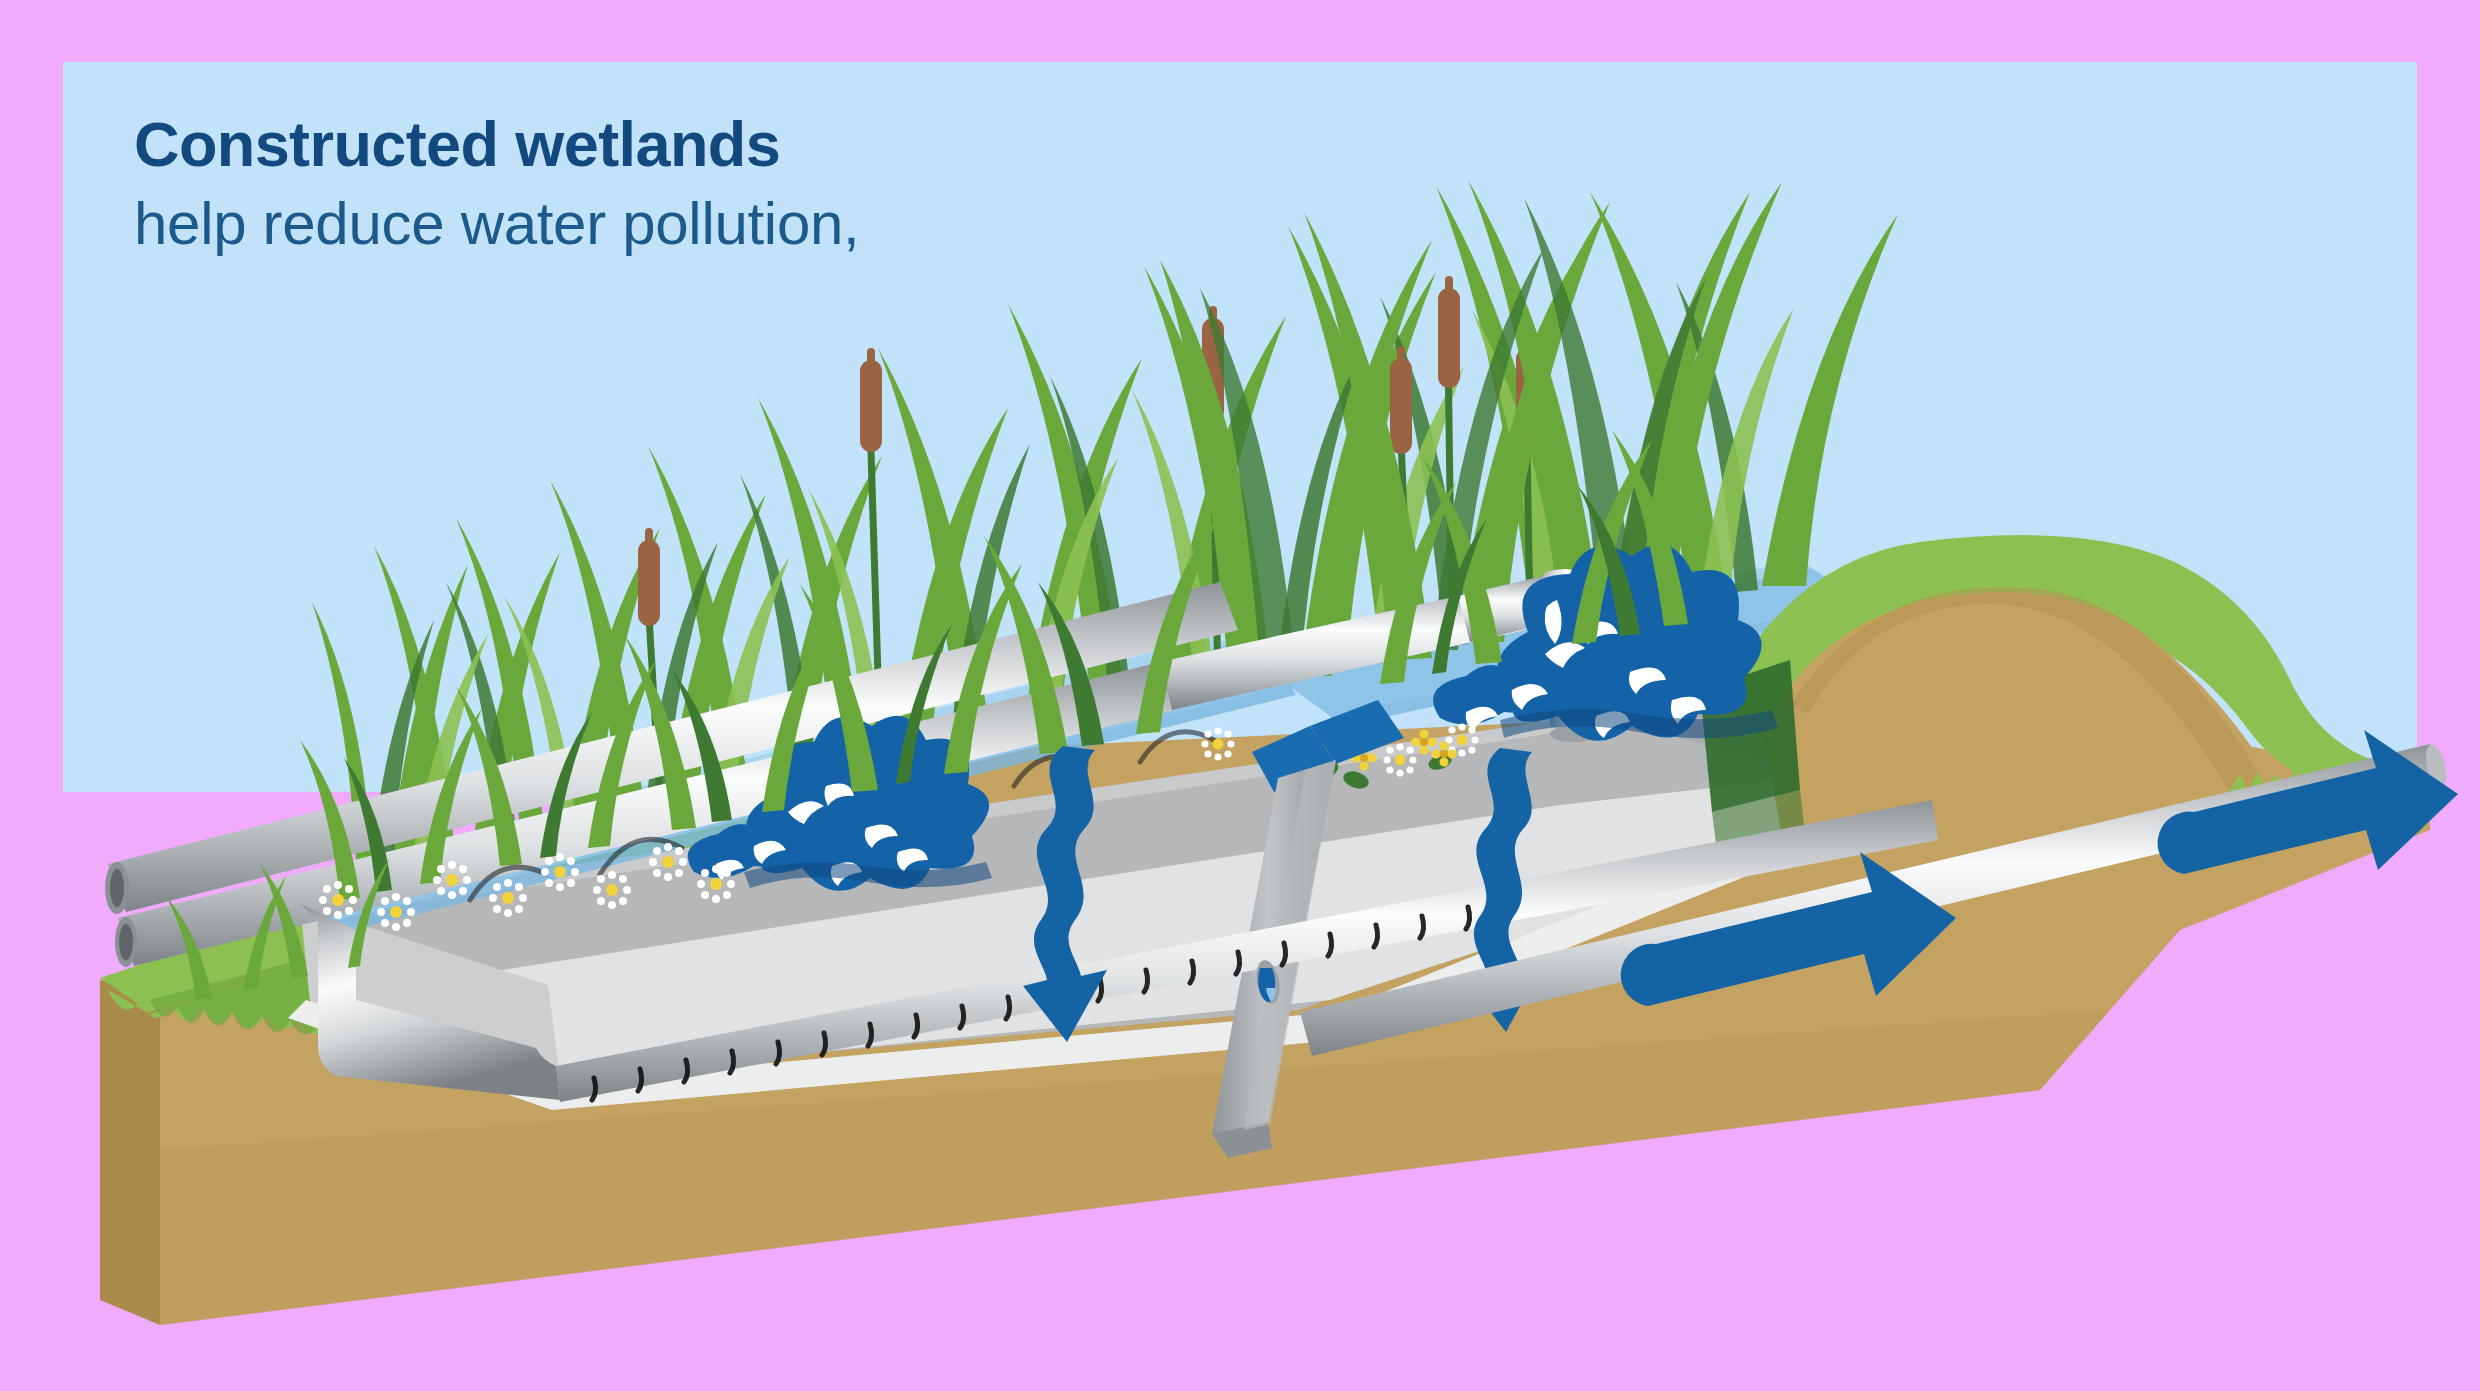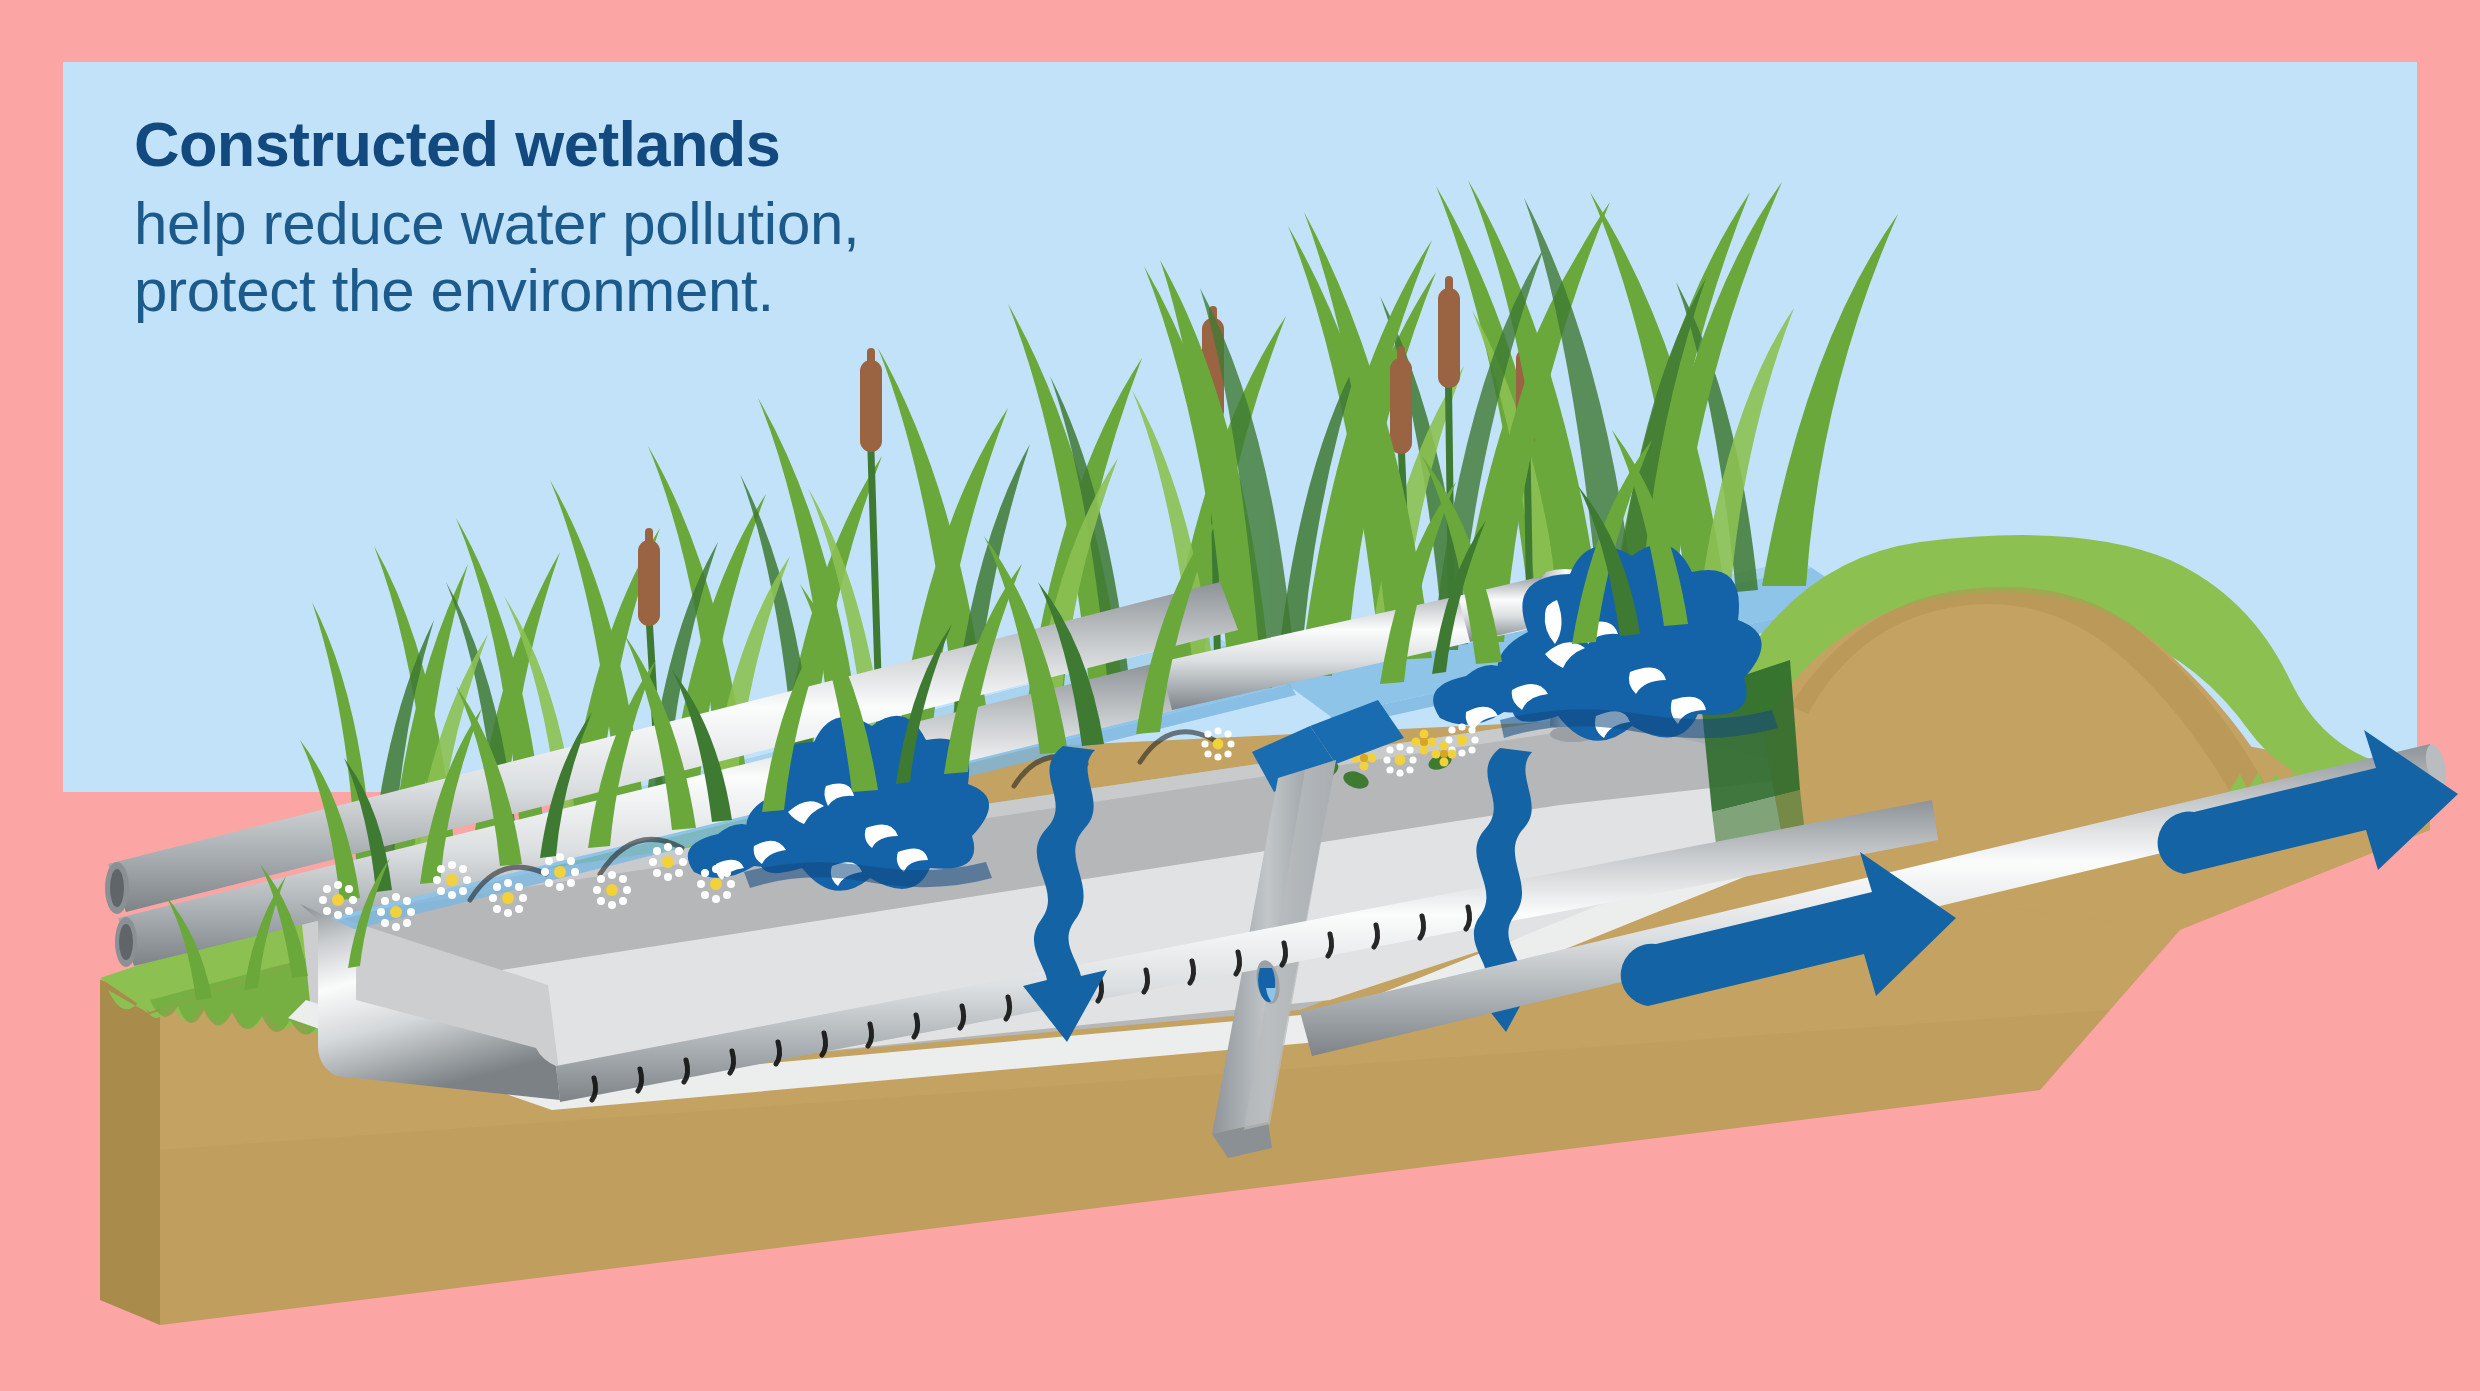--- a/index.html
+++ b/index.html
@@ -1,19 +1,19 @@
 <!DOCTYPE html>
 <html><head>
 <meta charset="utf-8">
 <title>Constructed wetlands infographic</title>
 <style>
   html,body{margin:0;padding:0;background:#ffffff;}
   body{width:2480px;height:1391px;overflow:hidden;
        font-family:"Liberation Sans","DejaVu Sans",sans-serif;}
-  #stage{position:relative;width:2480px;height:1391px;background:#fca5a5;}
+  #stage{position:relative;width:2480px;height:1391px;background:#f0abfc;}
   #scene{position:absolute;inset:0;width:2480px;height:1391px;display:block;}
   .txt-head{font-weight:700;font-size:63px;letter-spacing:-0.6px;}
   .txt-body{font-weight:400;font-size:60px;letter-spacing:-0.3px;}
 </style>
 </head>
 <body>
 
 <div id="stage">
 
   <svg id="scene" viewBox="0 0 2480 1391" xmlns="http://www.w3.org/2000/svg">
@@ -588,16 +588,15 @@
       <path d="M244,990 q10,-68 42,-114 q-22,56 -28,112 Z"></path>
       <path d="M292,978 q-10,-70 -32,-114 q36,44 48,112 Z"></path>
       <path d="M348,968 q10,-66 42,-110 q-24,54 -30,108 Z"></path>
     </g>
 
   </svg>
 
   <div style="position:absolute;left:134px;top:112px;width:1100px;">
     <div class="txt-head" style="color:#124a80;line-height:1.02;margin-bottom:14px;">Constructed wetlands</div>
     <div class="txt-body" style="color:#1b5a8a;line-height:1.12;">help reduce water pollution,</div>
-    <div class="txt-body" style="color:#1b5a8a;line-height:1.12;">protect the environment.</div>
   </div>
 
 </div>
 
 </body></html>

